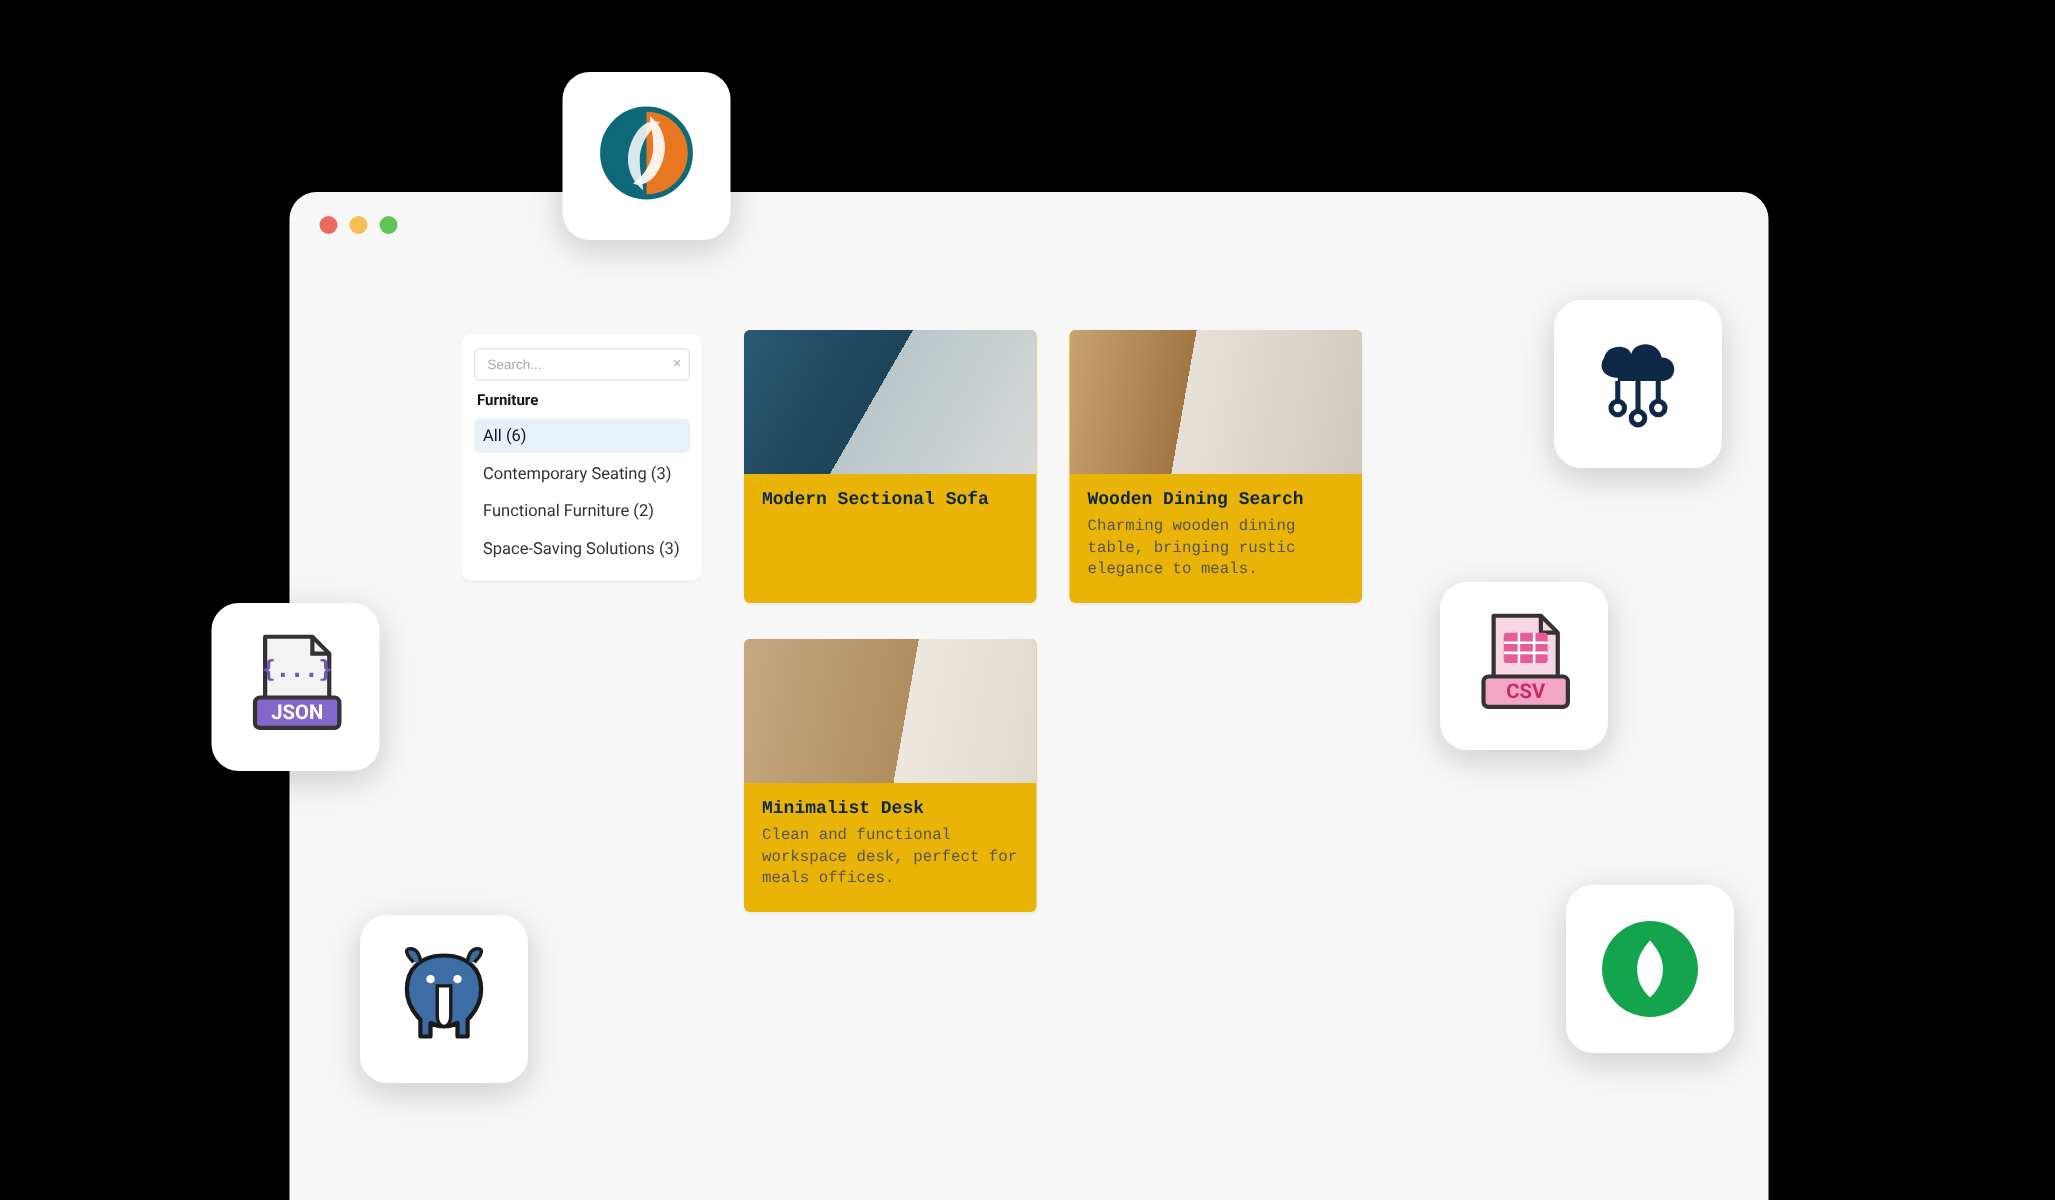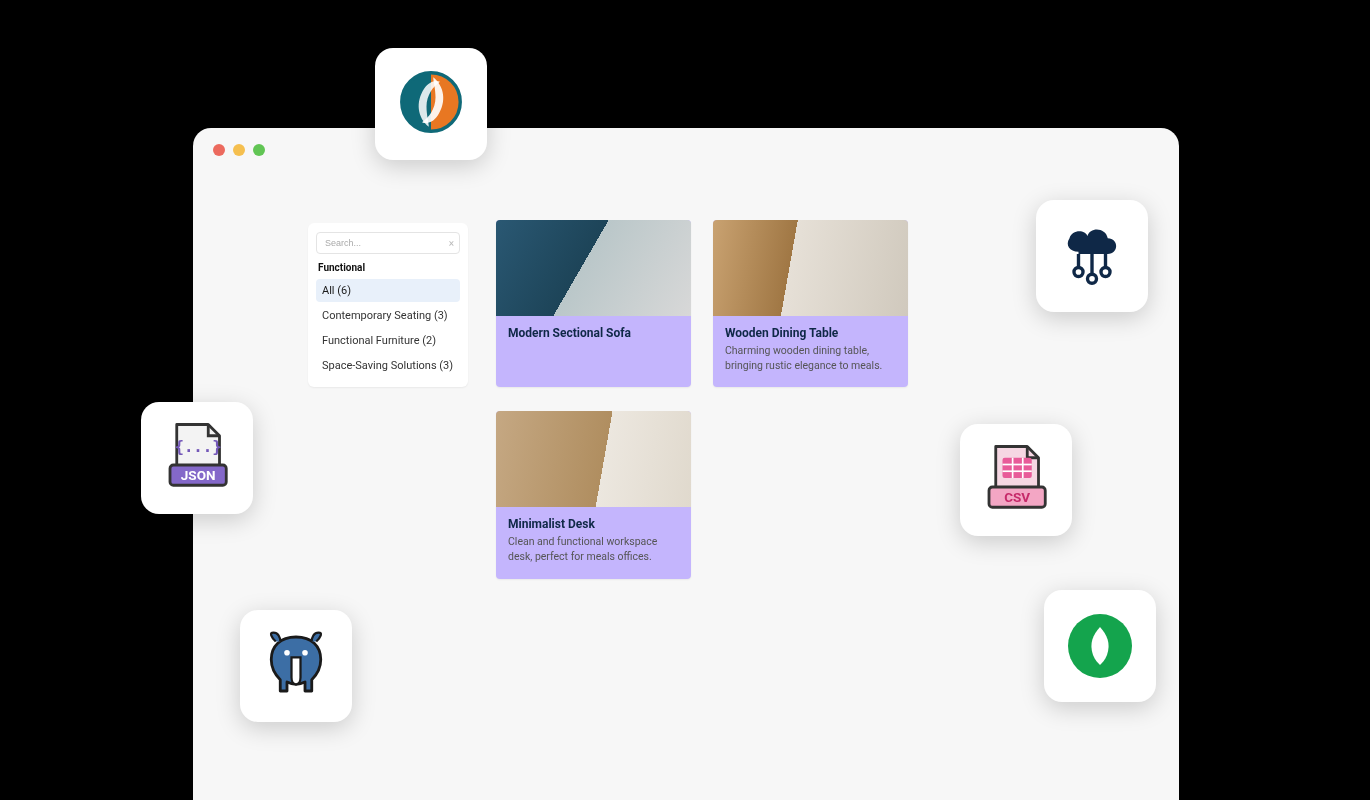--- a/index.html
+++ b/index.html
@@ -86,24 +86,25 @@
 }
 .grid {
   position: absolute;
   left: 303px;
   top: 92px;
   display: grid;
   grid-template-columns: repeat(2, 195px);
   gap: 24px 22px;
 }
 .card {
-  background: #c4b5fd;
+  background: #eab308;
   border-radius: 4px;
   overflow: hidden;
   box-shadow: 0 1px 2px rgba(0,0,0,0.06);
+  font-family: Liberation Mono, monospace;
 }
 .card-img {
   width: 100%;
   height: 96px;
   background-size: cover;
   background-position: center;
 }
 .card-body { padding: 10px 12px 14px; }
 .card-title {
   font-size: 12px;
@@ -129,21 +130,21 @@
   background: #fff;
   border-radius: 18px;
   box-shadow: 0 6px 24px rgba(0,0,0,0.18);
   display: flex;
   align-items: center;
   justify-content: center;
 }
 .tile-mysql   { left: 375px;  top: 48px; }
 .tile-json    { left: 141px;  top: 402px; }
 .tile-cloud   { left: 1036px; top: 200px; }
-.tile-csv     { left: 960px;  top: 388px; margin-top: 36px; }
+.tile-csv     { left: 960px;  top: 388px; }
 .tile-elephant{ left: 240px;  top: 610px; }
 .tile-leaf    { left: 1044px; top: 590px; }
 
 
 .connector {
   position: absolute;
   border: 2px dashed #b5b5b5;
 }
 .c1 { left: 490px; top: 134px; width: 82px; height: 0; border-width: 2px 0 0 0; }
 .c2 { left: 490px; top: 134px; width: 0; height: 88px; border-width: 0 0 0 2px; }
@@ -177,40 +178,40 @@
     <span class="tl-red"></span>
     <span class="tl-yellow"></span>
     <span class="tl-green"></span>
   </div>
 
   <div class="sidebar">
     <div class="search-wrap">
       <input class="search-input" type="text" placeholder="Search..." style="">
       <span class="search-clear">×</span>
     </div>
-    <div class="sidebar-heading">Functional</div>
+    <div class="sidebar-heading">Furniture</div>
     <div id="cat-list">
         <div class="cat-item active">All (6)</div>
         <div class="cat-item">Contemporary Seating (3)</div>
         <div class="cat-item">Functional Furniture (2)</div>
         <div class="cat-item">Space-Saving Solutions (3)</div>
       </div>
   </div>
 
   <div class="grid" id="product-grid">
       <div class="card">
         <div class="card-img img-sofa"></div>
         <div class="card-body">
           <div class="card-title">Modern Sectional Sofa</div>
         </div>
       </div>
       <div class="card">
         <div class="card-img img-table"></div>
         <div class="card-body">
-          <div class="card-title">Wooden Dining Table</div>
+          <div class="card-title">Wooden Dining Search</div>
           <div class="card-desc">Charming wooden dining table, bringing rustic elegance to meals.</div>
         </div>
       </div>
       <div class="card">
         <div class="card-img img-desk"></div>
         <div class="card-body">
           <div class="card-title">Minimalist Desk</div>
           <div class="card-desc">Clean and functional workspace desk, perfect for meals offices.</div>
         </div>
       </div>

